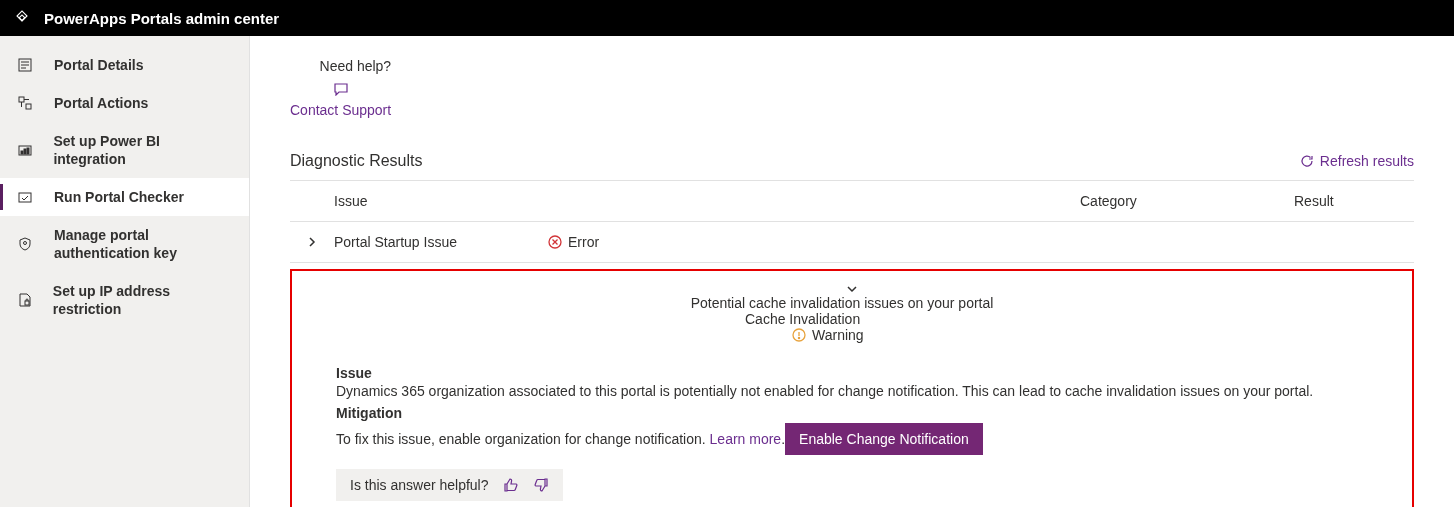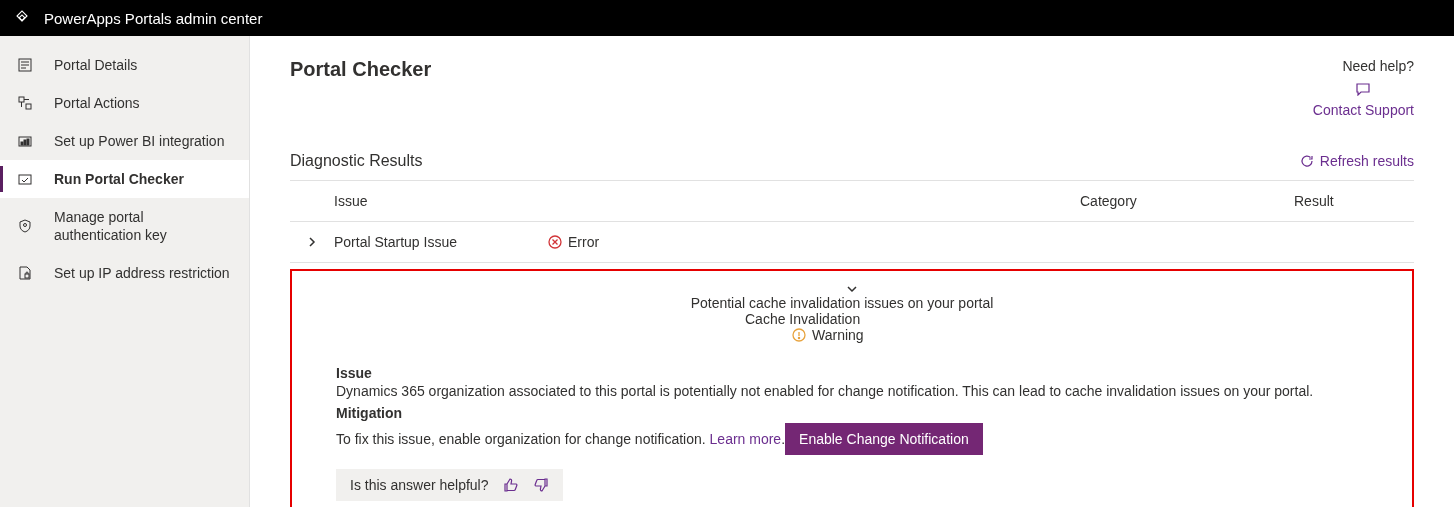--- a/index.html
+++ b/index.html
@@ -1,30 +1,30 @@
 <!DOCTYPE html>
 <html><head>
 <meta charset="utf-8">
 <style>
   * { box-sizing: border-box; margin: 0; padding: 0; }
   html, body { width: 1454px; height: 507px; font-family: "Segoe UI", Arial, sans-serif; font-size: 14px; color: #323130; background: #fff; overflow: hidden; }
 
   
   .header { height: 36px; background: #000; color: #fff; display: flex; align-items: center; padding: 0 14px; }
   .header .logo { width: 16px; height: 16px; margin-right: 14px; display: flex; align-items: center; justify-content: center; }
-  .header .title { font-size: 15px; font-weight: 400; }
+  .header .title { font-size: 15px; font-weight: 700; }
 
   
   .body { display: flex; height: calc(100% - 36px); }
 
   
   .sidebar { width: 250px; background: #f1f0ee; border-right: 1px solid #e1e1e1; padding-top: 10px; }
   .nav-item { display: flex; align-items: center; padding: 10px 18px; cursor: pointer; position: relative; }
   .nav-item .ic { width: 20px; display: flex; align-items: center; justify-content: flex-start; margin-right: 16px; color: #323130; }
-  .nav-item .lbl { font-size: 14px; color: #323130; line-height: 18px; }
+  .nav-item .lbl { font-size: 14px; color: #323130; line-height: 18px; font-weight: bold; }
   .nav-item.active { background: #fff; }
   .nav-item.active::before { content: ""; position: absolute; left: 0; top: 6px; bottom: 6px; width: 3px; background: #5a1f60; }
   .nav-item.active .lbl { font-weight: 600; }
   .nav-item.multiline .lbl { max-width: 170px; }
 
   
   .main { flex: 1; padding: 22px 40px 10px 40px; overflow: auto; }
   .page-head { display: flex; justify-content: space-between; align-items: flex-start; }
   .page-title { font-size: 20px; font-weight: 600; }
   .help-block { text-align: right; font-size: 14px; }
@@ -146,21 +146,20 @@
           </svg>
       </span>
       <span class="lbl">Set up IP address restriction</span>
     </div>
 
   </div>
 
   <div class="main">
 
     <div class="page-head">
-      <div class="page-title">Portal Checker</div>
       <div class="help-block">
         <div class="help-q">Need help?</div>
         <div class="contact">
           <span>
             <svg width="14" height="14" viewBox="0 0 14 14" fill="none" stroke="#6b2e8f" stroke-width="1.2">
                 <path d="M1 2h12v8H5l-3 3v-3H1z"></path>
               </svg>
           </span>
           <span>Contact Support</span>
         </div>

